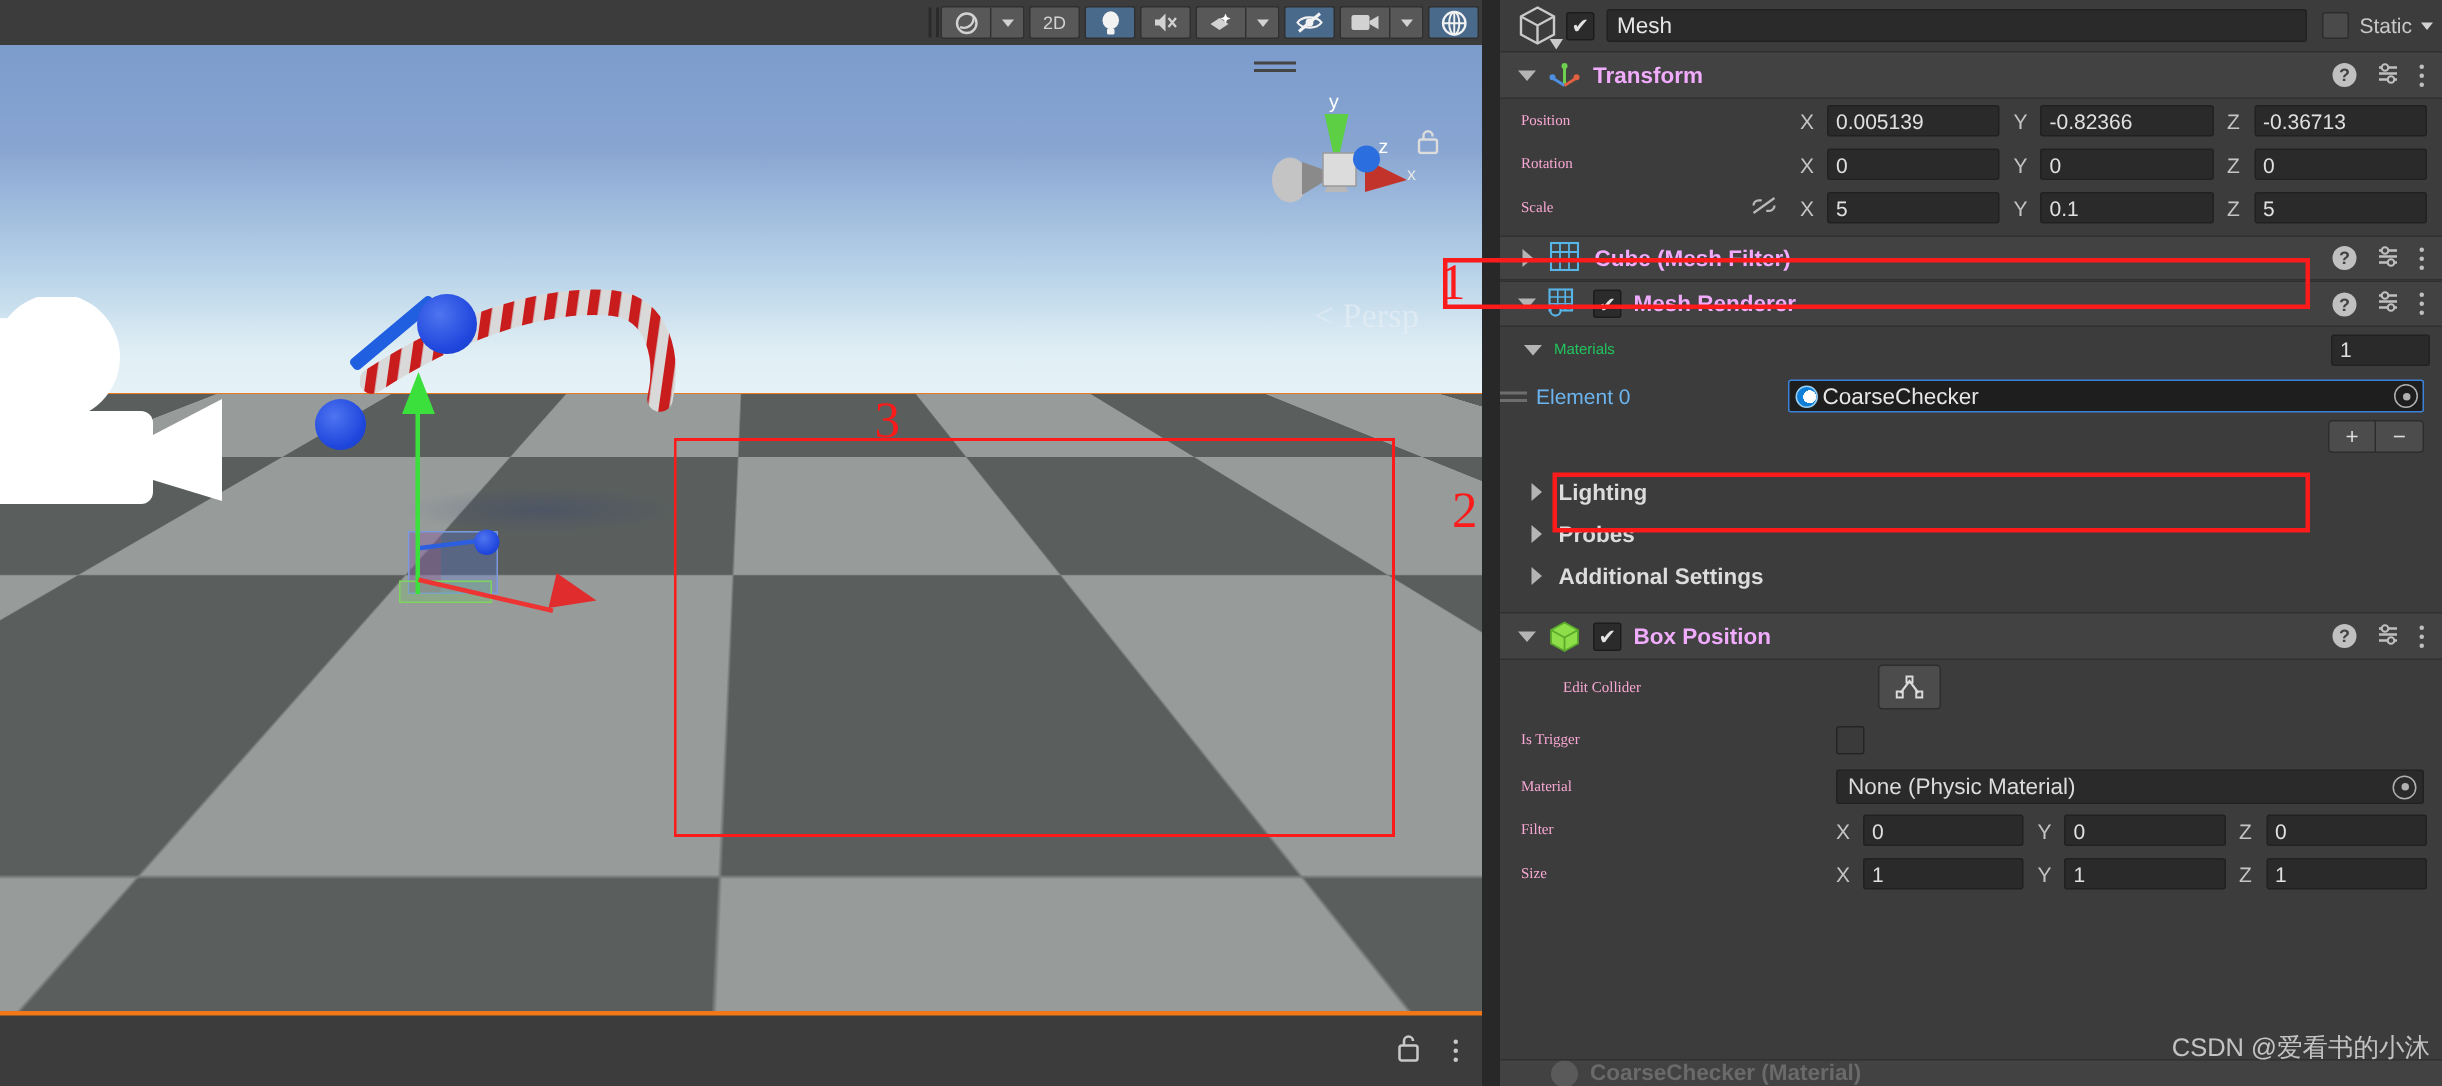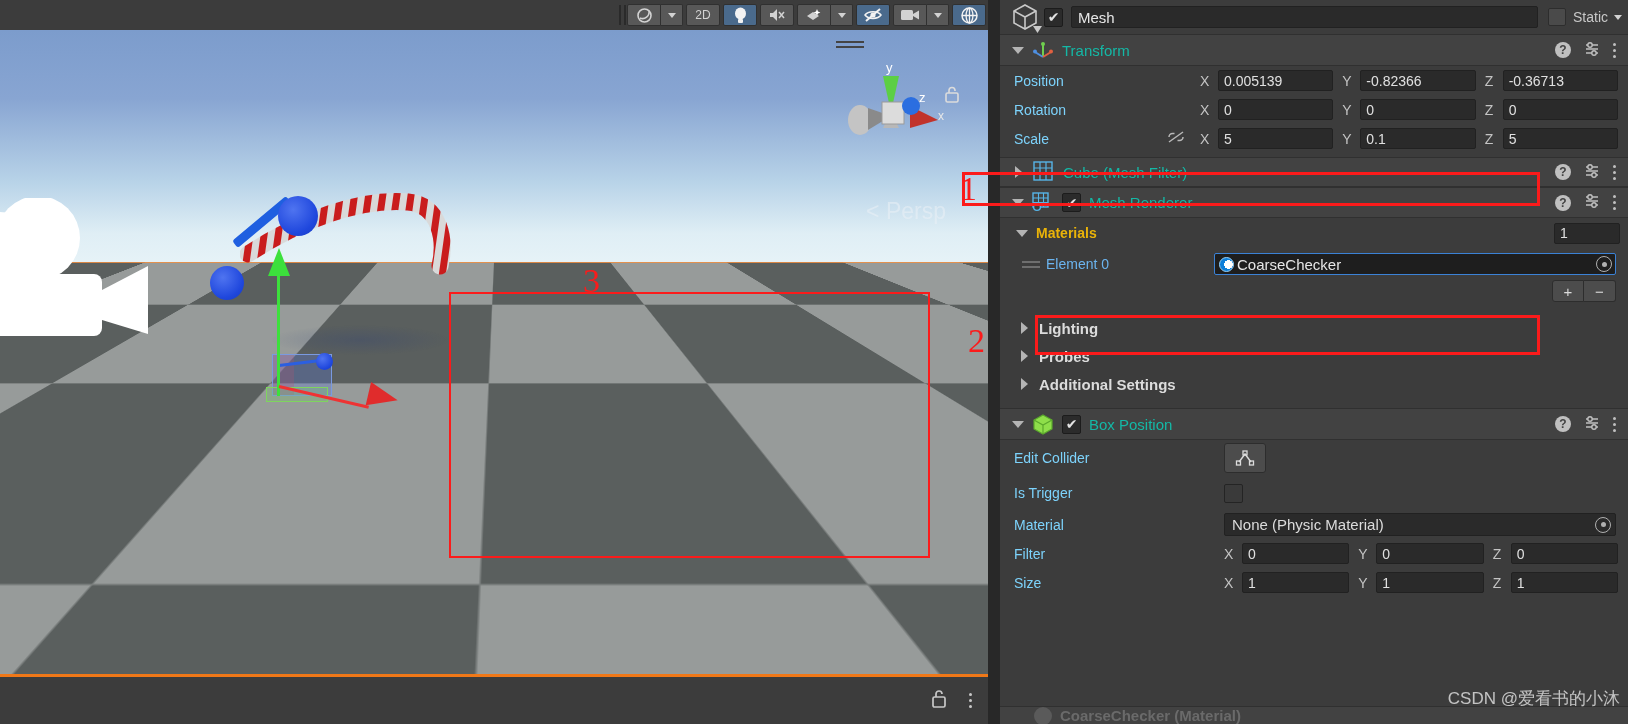--- a/index.html
+++ b/index.html
@@ -119,21 +119,21 @@
                 background: #2b5fe0; transform: rotate(-7deg); transform-origin: 0 50%; }
   .gz-shadow {
     position: absolute; left: 270px; top: 295px; width: 180px; height: 30px;
     background: radial-gradient(ellipse, rgba(40,60,120,.25), transparent 70%);
   }
 
   
   .navgizmo { position: absolute; right: 40px; top: 28px; width: 110px; height: 110px; }
   .persp-label {
     position: absolute; right: 42px; top: 168px;
-    color: rgba(235,240,245,.55); font-size: 23px;
+    color: rgba(235,240,245,.55); font-size: 23px; font-family: Liberation Serif, serif;
   }
   .handle-bars {
     position: absolute; right: 124px; top: 11px; width: 28px; height: 10px;
   }
   .handle-bars div { height: 2px; background: #444; margin-bottom: 3px; }
   .lockx {
     position: absolute; right: 28px; top: 55px; color: #e8e8e8; font-size: 14px;
   }
 
   
@@ -189,46 +189,46 @@
   }
   .foldout {
     width: 0; height: 0; border-left: 6px solid transparent; border-right: 6px solid transparent;
     border-top: 7px solid #b4b4b4; margin: 0 8px 0 6px; flex: none;
   }
   .foldout.closed {
     border-top: 6px solid transparent; border-bottom: 6px solid transparent;
     border-left: 7px solid #b4b4b4; border-right: none; margin: 0 11px 0 9px;
   }
   .comp-icon { width: 22px; height: 22px; margin-right: 8px; flex: none; }
-  .comp-title { font-size: 15px; font-weight: normal; color: #14b8a6; flex: 1; }
+  .comp-title { font-size: 15px; font-weight: bold; color: #f0abfc; flex: 1; }
   .hdr-tools { display: flex; align-items: center; gap: 13px; padding-right: 4px; }
   .q-icon {
     width: 16px; height: 16px; border-radius: 50%; background: #c0c0c0; color: #424242;
     font-size: 12px; font-weight: bold; display: flex; align-items: center; justify-content: center;
   }
 
   .prop-row { display: flex; align-items: center; height: 29px; padding-left: 14px; }
-  .prop-label { width: 186px; font-size: 14px; color: #7dd3fc; }
+  .prop-label { width: 186px; font-size: 10px; color: #f9a8d4; font-family: Liberation Serif, serif; }
   .vec3 { display: flex; align-items: center; flex: 1; padding-right: 10px; gap: 0; }
   .axis { width: 18px; font-size: 14px; color: #c4c4c4; text-align: left; }
   .num-field {
     flex: 1; height: 21px; background: #2a2a2a; border: 1px solid #212121; border-radius: 2px;
     color: #e0e0e0; font-size: 14px; display: flex; align-items: center; padding: 0 5px;
     margin-right: 9px;
   }
   .num-field:last-child { margin-right: 0; }
 
   .materials-row { display: flex; align-items: center; height: 30px; padding-left: 10px; }
-  .materials-lbl { font-size: 14px; font-weight: bold; color: #eab308; flex: 1; }
+  .materials-lbl { font-size: 10px; font-weight: normal; color: #22c55e; flex: 1; }
   .size-field {
     width: 66px; height: 21px; background: #2a2a2a; border: 1px solid #212121;
     border-radius: 2px; color: #e0e0e0; font-size: 14px;
     display: flex; align-items: center; padding: 0 5px; margin-right: 8px;
   }
-  .elem-row { display: flex; align-items: center; height: 32px; padding-left: 22px; }
+  .elem-row { display: flex; align-items: center; height: 32px; }
   .drag-handle { width: 18px; display: flex; flex-direction: column; gap: 3px; margin-right: 6px; }
   .drag-handle span { height: 2px; background: #6e6e6e; }
   .elem-label { width: 168px; color: #6bb4ef; font-size: 14px; }
   .obj-field {
     flex: 1; height: 22px; background: #1e1e1e; border: 1px solid #3b82d6; border-radius: 2px;
     display: flex; align-items: center; padding: 0 3px 0 4px; margin-right: 12px;
   }
   .mat-dot {
     width: 15px; height: 15px; border-radius: 50%; background: #0f7fd8;
     border: 1px solid #9ad0f5; margin-right: 3px; flex: none;
@@ -647,21 +647,21 @@
                 <circle cx="10" cy="12" r="2.2" fill="#424242" stroke="#c0c0c0" stroke-width="1.4"></circle>
               </svg></span>
           <span class="dots-v">
               <span style="background:#c0c0c0"></span>
               <span style="background:#c0c0c0"></span>
               <span style="background:#c0c0c0"></span>
             </span>
         </span>
       </div>
 
-      <div class="prop-row" style="height:36px;">
+      <div class="prop-row" style="height:36px;margin-left:28px;">
         <span class="prop-label" style="width:210px;">Edit Collider</span>
         <span class="btn-small">
           <svg width="20" height="18" viewBox="0 0 20 18">
               <path d="M4 13 L10 5 L16 13" fill="none" stroke="#dcdcdc" stroke-width="1.4"></path>
               <rect x="1.5" y="12" width="4" height="4" fill="none" stroke="#dcdcdc" stroke-width="1.3"></rect>
               <rect x="14.5" y="12" width="4" height="4" fill="none" stroke="#dcdcdc" stroke-width="1.3"></rect>
               <rect x="8" y="2" width="4" height="4" fill="none" stroke="#dcdcdc" stroke-width="1.3"></rect>
             </svg>
         </span>
       </div>

